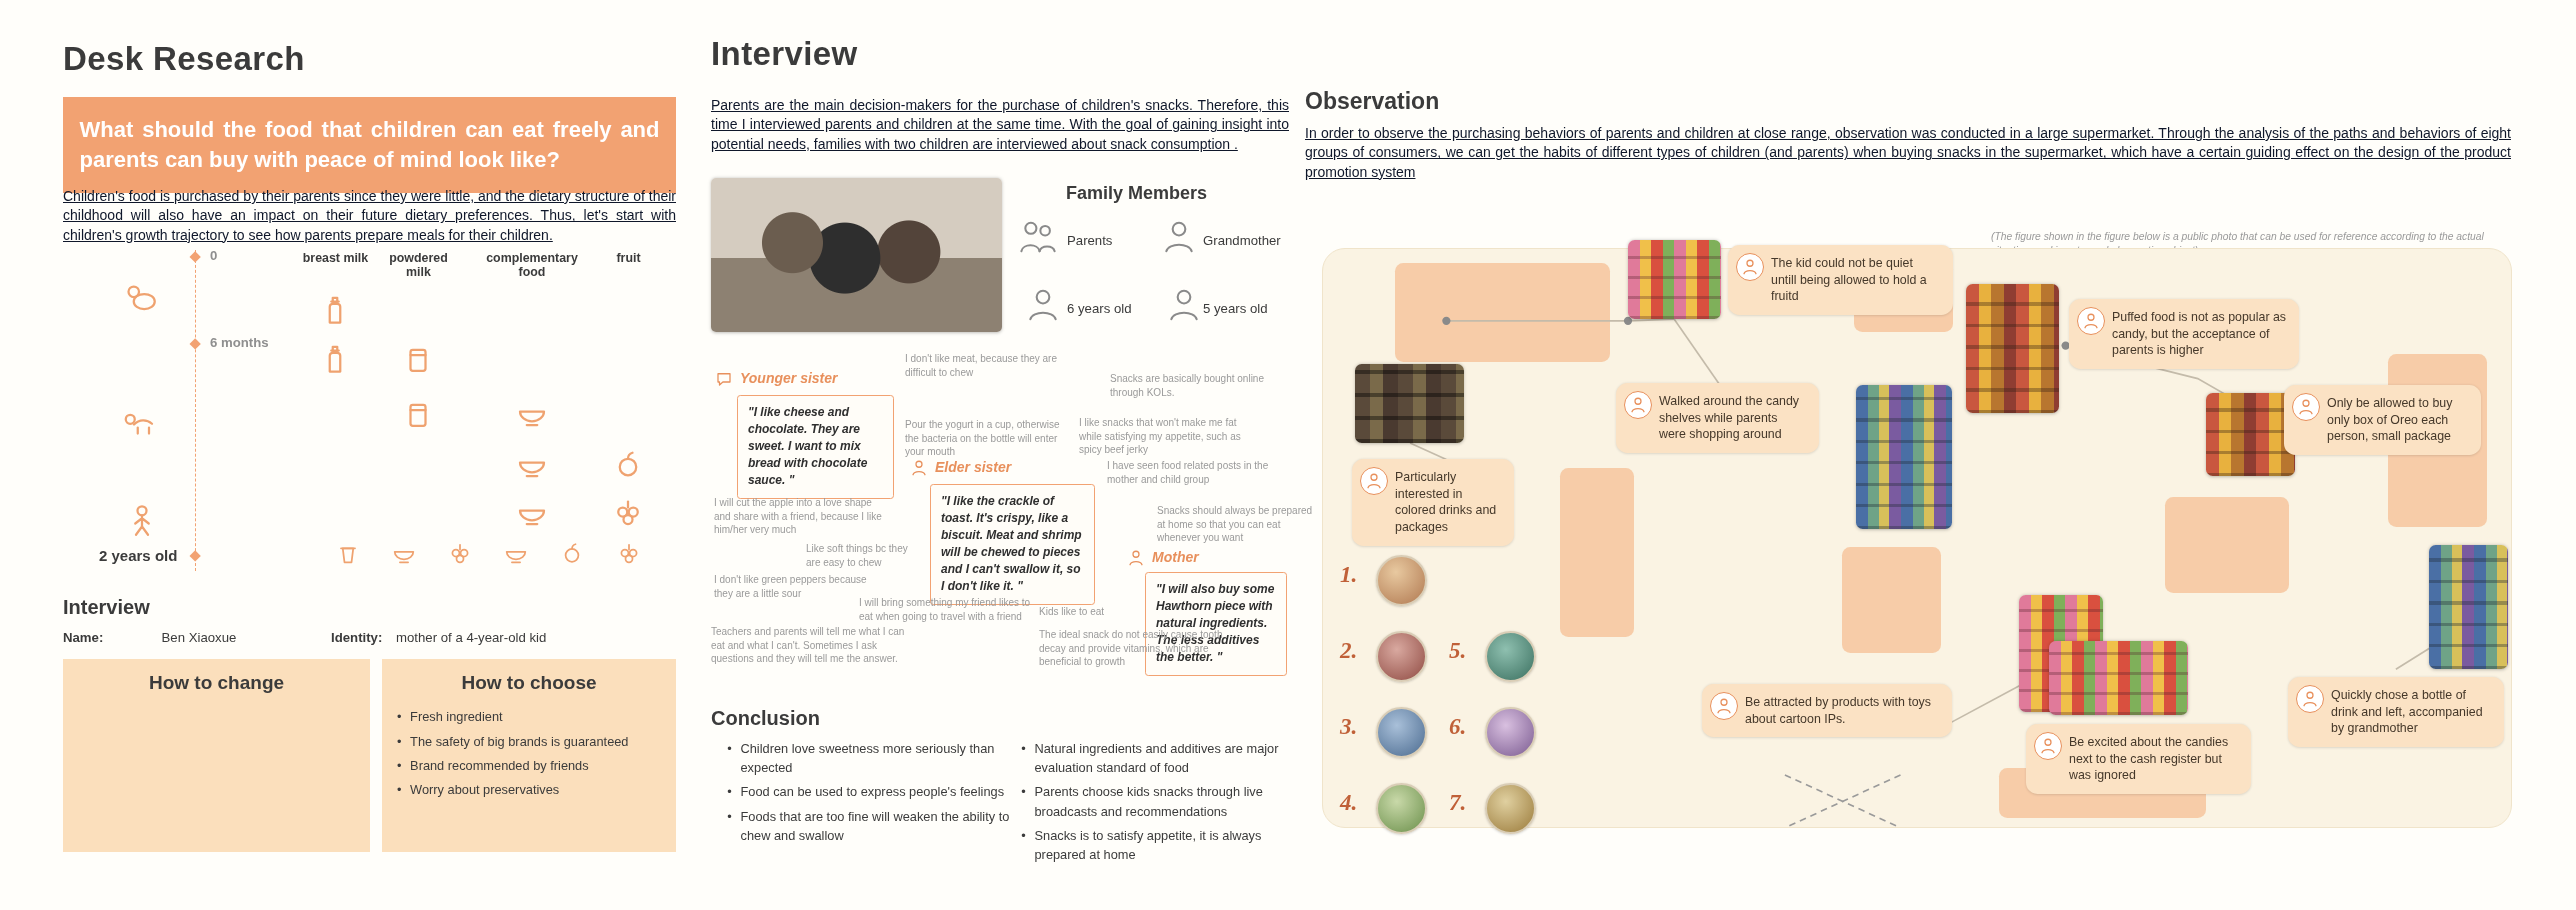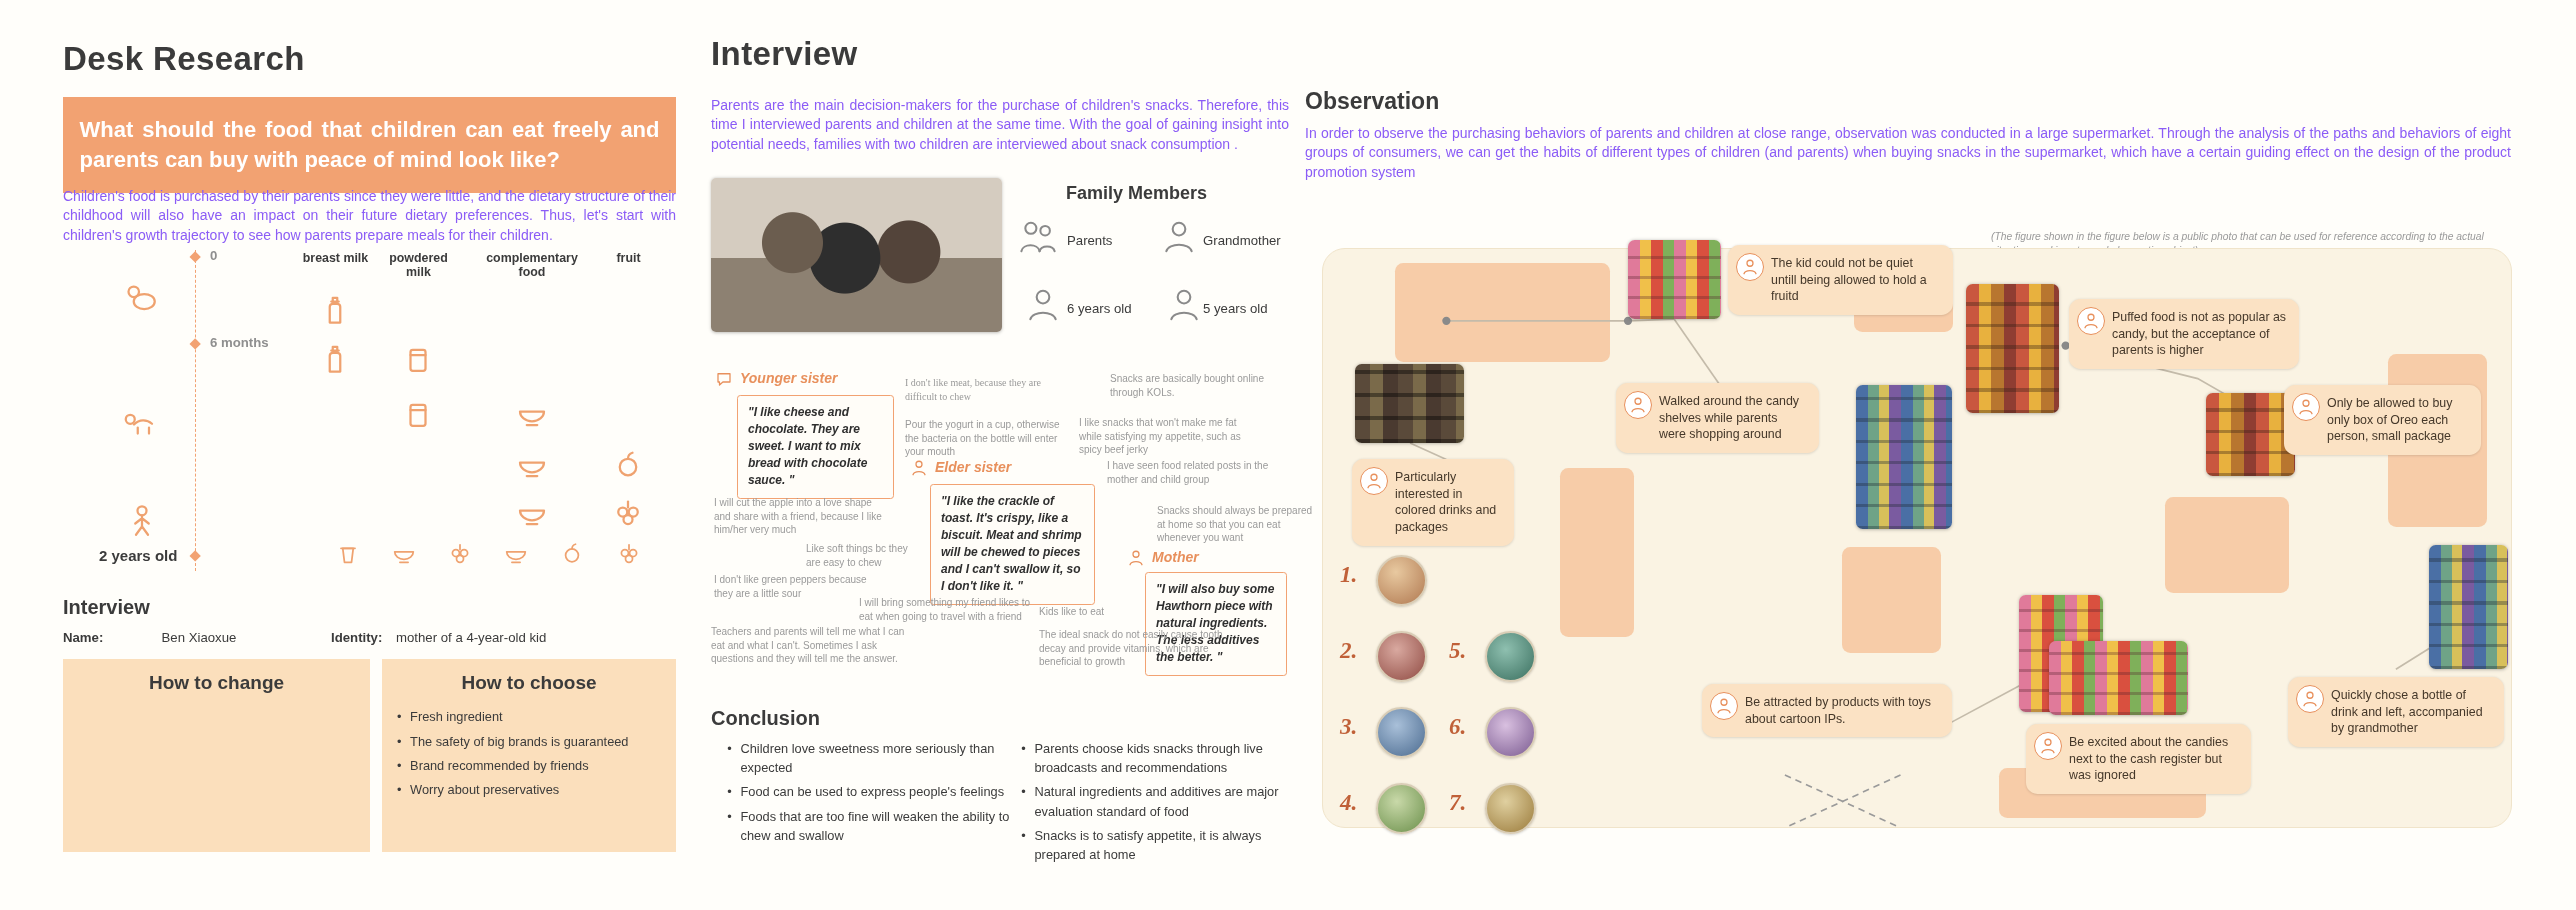--- a/index.html
+++ b/index.html
@@ -3,21 +3,21 @@
 <meta charset="utf-8">
 <style>
   * { margin:0; padding:0; box-sizing:border-box; }
   html,body { background:#ffffff; }
   body { font-family:"Liberation Sans", sans-serif; color:#3b3b3b; }
   .page { position:relative; width:2576px; height:910px; background:#fffefa; overflow:hidden; }
   .abs { position:absolute; }
 
   .sec-title { font-size:33px; font-weight:bold; color:#3b3b3b; letter-spacing:0.4px; }
   .sub-title { font-size:20px; font-weight:bold; }
-  .body-text { font-size:14px; line-height:1.38; text-align:justify; color:#8b5cf6; }
+  .body-text { font-size:14px; line-height:1.38; text-align:justify; color:#0f172a;text-decoration:underline; }
 
   .qbox { background:#F2A272; color:#fff; font-size:22px; font-weight:bold; line-height:1.35;
           padding:10px 16.5px; display:flex; align-items:center; text-align:justify; }
 
   .panel { background:#FBDFBC; padding:13.2px 11.6px; }
   .panel h3 { text-align:center; font-size:19px; font-weight:bold; margin-bottom:13.2px; }
   .blist { list-style:none; }
   .blist li { position:relative; padding-left:16.5px; font-size:12.8px; line-height:1.5; margin-bottom:5px; }
   .blist li::before { content:"•"; position:absolute; left:3.3px; }
 
@@ -278,43 +278,43 @@
       </svg>
     <span class="abs speaker-label" style="left:935px; top:459px;">Elder sister</span>
     <div class="abs quote-box" style="left:930px; top:484px; width:165px;">"I like the crackle of toast. It's crispy, like a biscuit. Meat and shrimp will be chewed to pieces and I can't swallow it, so I don't like it. "</div>
 
     <svg class="abs bicon" style="left:1127px; top:549px; stroke:#E8905C;" viewBox="0 0 22 22" width="18" height="18">
         <use href="#i-person"></use>
       </svg>
     <span class="abs speaker-label" style="left:1152px; top:549px;">Mother</span>
     <div class="abs quote-box" style="left:1145px; top:572px; width:142px;">"I will also buy some Hawthorn piece with natural ingredients. The less additives the better. "</div>
 
-    <span class="abs note" style="left:905px; top:376px; width:157px;font-family:Liberation Serif, serif;">I don't like meat, because they are difficult to chew</span>
+    <span class="abs note" style="left:905px; top:352px; width:157px;">I don't like meat, because they are difficult to chew</span>
     <span class="abs note" style="left:1110px; top:372px; width:165px;">Snacks are basically bought online through KOLs.</span>
     <span class="abs note" style="left:905px; top:418px; width:165px;">Pour the yogurt in a cup, otherwise the bacteria on the bottle will enter your mouth</span>
     <span class="abs note" style="left:1079px; top:416px; width:177px;">I like snacks that won't make me fat while satisfying my appetite, such as spicy beef jerky</span>
     <span class="abs note" style="left:1107px; top:459px; width:173px;">I have seen food related posts in the mother and child group</span>
     <span class="abs note" style="left:714px; top:496px; width:169px;">I will cut the apple into a love shape and share with a friend, because I like him/her very much</span>
     <span class="abs note" style="left:806px; top:542px; width:116px;">Like soft things bc they are easy to chew</span>
     <span class="abs note" style="left:1157px; top:504px; width:165px;">Snacks should always be prepared at home so that you can eat whenever you want</span>
     <span class="abs note" style="left:714px; top:573px; width:165px;">I don't like green peppers because they are a little sour</span>
     <span class="abs note" style="left:859px; top:596px; width:177px;">I will bring something my friend likes to eat when going to travel with a friend</span>
     <span class="abs note" style="left:1039px; top:605px; width:99px;">Kids like to eat</span>
     <span class="abs note" style="left:711px; top:625px; width:202px;">Teachers and parents will tell me what I can eat and what I can't. Sometimes I ask questions and they will tell me the answer.</span>
     <span class="abs note" style="left:1039px; top:628px; width:185px;">The ideal snack do not easily cause tooth decay and provide vitamins, which are beneficial to growth</span>
 
     <h2 class="abs sub-title" style="left:711px; top:707px;">Conclusion</h2>
     <ul class="abs blist" style="left:724px; top:739px; width:291px;">
       <li>Children love sweetness more seriously than expected</li>
       <li>Food can be used to express people's feelings</li>
       <li>Foods that are too fine will weaken the ability to chew and swallow</li>
     </ul>
     <ul class="abs blist" style="left:1018px; top:739px; width:281px;">
+      <li>Natural ingredients and additives are major evaluation standard of food</li>
       <li>Parents choose kids snacks through live broadcasts and recommendations</li>
-      <li>Natural ingredients and additives are major evaluation standard of food</li>
       <li>Snacks is to satisfy appetite, it is always prepared at home</li>
     </ul>
   </section>
 
   <section>
     <h1 class="abs" style="left:1305px; top:88px; font-size:23px; font-weight:bold;">Observation</h1>
     <p class="abs body-text" style="left:1305px; top:124px; width:1206px;">In order to observe the purchasing behaviors of parents and children at close range, observation was conducted in a large supermarket. Through the analysis of the paths and behaviors of eight groups of consumers, we can get the habits of different types of children (and parents) when buying snacks in the supermarket, which have a certain guiding effect on the design of the product promotion system</p>
 
     <p class="abs disclaimer" style="left:1991px; top:230px; width:529px;">(The figure shown in the figure below is a public photo that can be used for reference according to the actual situation, and is not a real observation object)</p>
 

